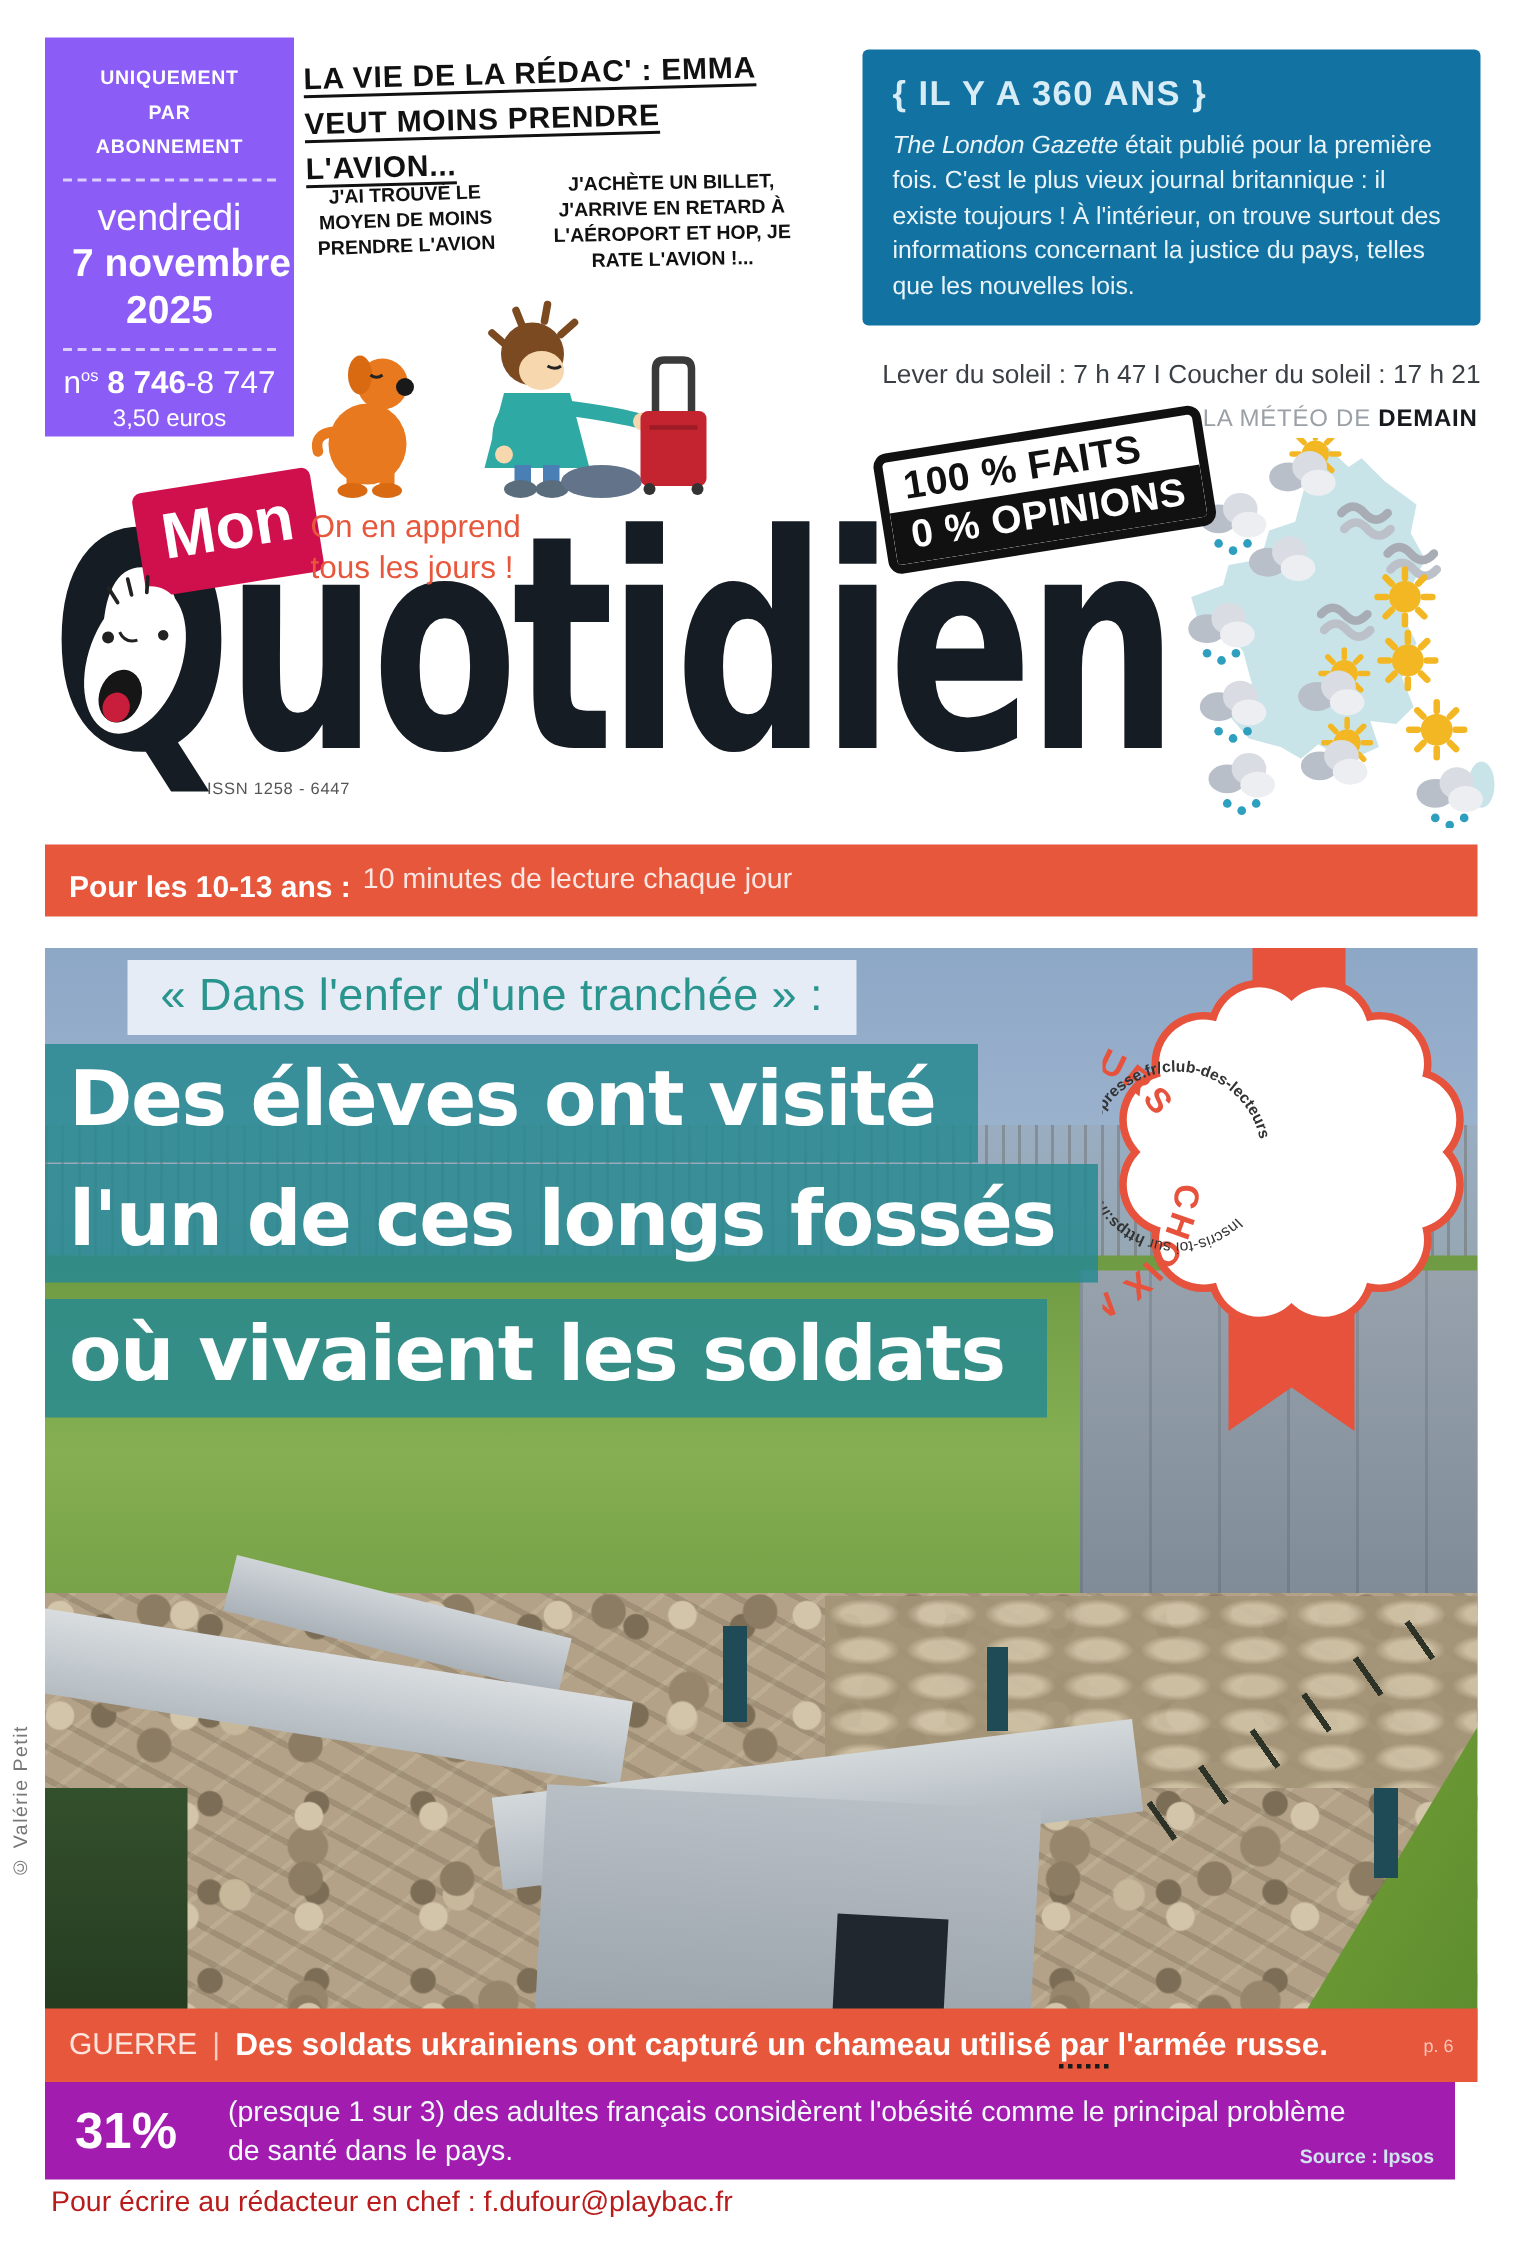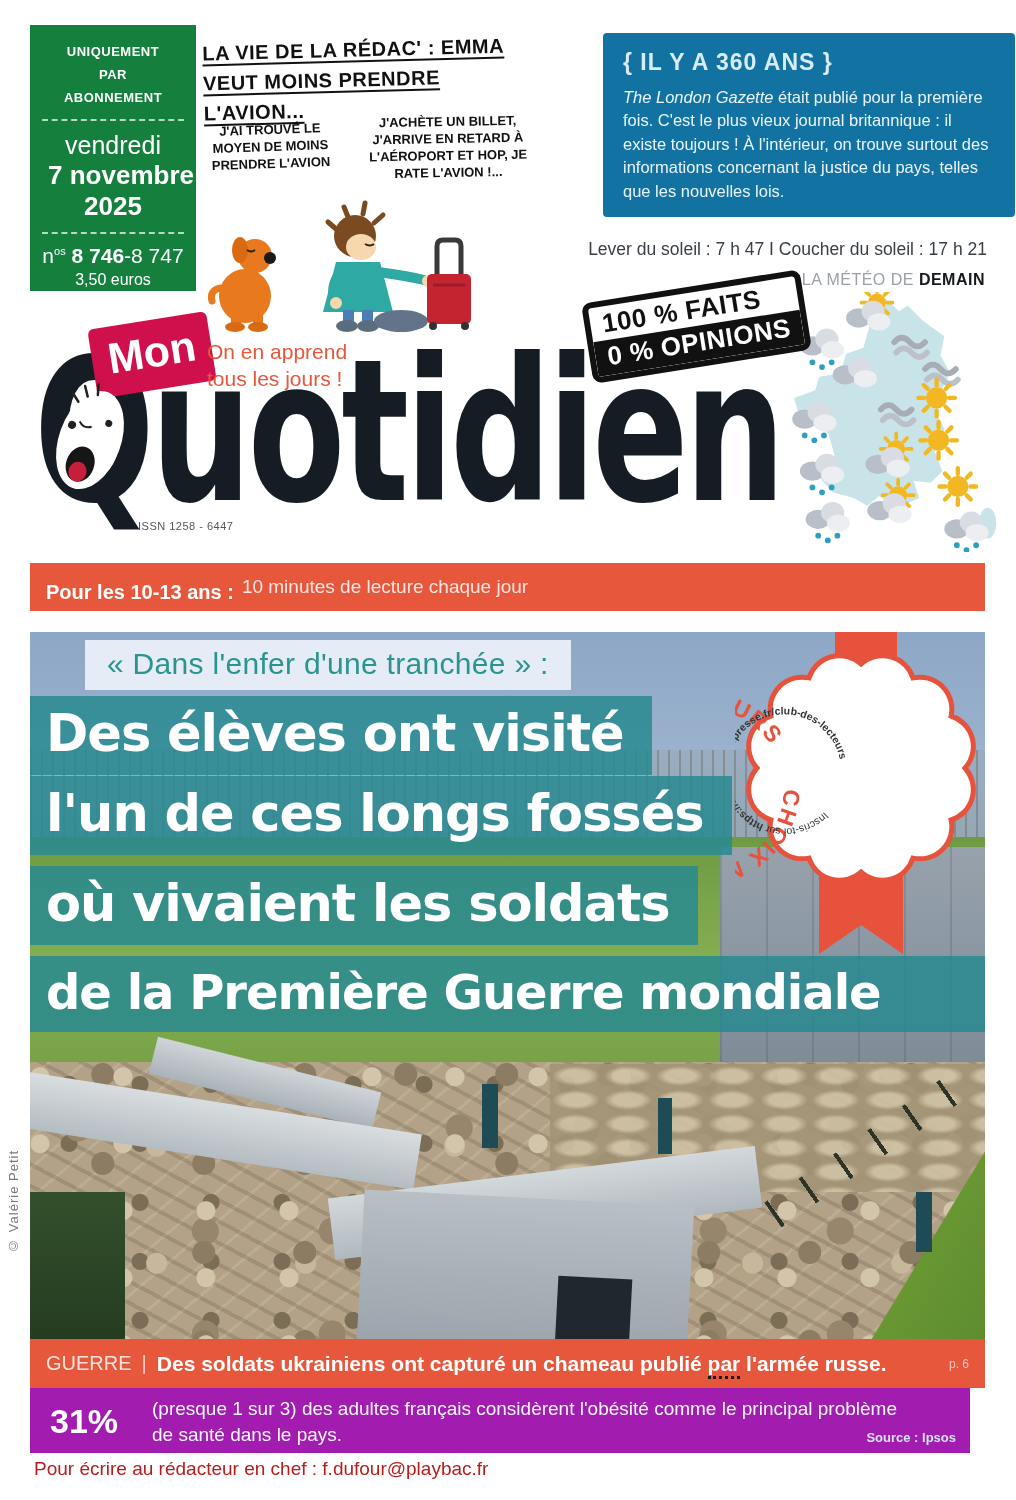--- a/index.html
+++ b/index.html
@@ -1,20 +1,20 @@
 <!DOCTYPE html>
 <html><head>
 <meta charset="utf-8">
 <style>
   html,body{margin:0;padding:0;background:#e9e9e9;}
   .page{position:relative;width:1016px;height:1500px;background:#ffffff;
         font-family:"Liberation Sans",sans-serif;overflow:hidden;margin:0 auto;color:#14191e;}
 
   
-  .datebox{position:absolute;left:30px;top:25px;width:166px;height:266px;background:#15803d;
+  .datebox{position:absolute;left:30px;top:25px;width:166px;height:266px;background:#8b5cf6;
            color:#fff;text-align:center;box-sizing:border-box;padding-top:16px;}
   .datebox .small{font-size:13px;font-weight:bold;letter-spacing:.5px;line-height:1.75;}
   .dash{border-top:2px dashed rgba(255,255,255,.7);margin:10px 12px;}
   .datebox .weekday{font-size:25px;font-weight:300;margin-top:2px;}
   .datebox .date1{font-size:26px;font-weight:bold;padding-left:16px;}
   .datebox .date2{font-size:26px;font-weight:bold;}
   .datebox .issue{font-size:21px;margin-top:2px;}
   .datebox .issue sup{font-size:11px;}
   .datebox .price{font-size:16px;margin-top:3px;font-weight:300;}
   .datebox .cahier{font-size:15px;margin-top:2px;font-weight:300;}
@@ -23,21 +23,21 @@
   .comic{position:absolute;left:203px;top:34px;width:340px;height:300px;}
   .comic-title{font-size:20px;font-weight:bold;letter-spacing:.5px;transform:rotate(-1.5deg);
                text-decoration:underline;text-underline-offset:4px;line-height:1.5;color:#111;}
   .bubble{position:absolute;font-size:13px;font-weight:bold;line-height:1.3;color:#111;text-align:center;}
   .bubble-left{left:0px;top:88px;width:135px;transform:rotate(-2deg);}
   .bubble-right{left:150px;top:80px;width:190px;transform:rotate(-1deg);}
   .comic-art{position:absolute;left:0px;top:150px;}
 
   
   .annivbox{position:absolute;left:575px;top:33px;width:412px;height:184px;background:#1273a3;
-            border-radius:4px;box-sizing:border-box;padding:16px 20px;color:#eaf4f9;margin-left:28px;}
+            border-radius:4px;box-sizing:border-box;padding:16px 20px;color:#eaf4f9;}
   .annivbox .title{font-size:23px;color:#d8ecf6;letter-spacing:1px;font-weight:bold;}
   .annivbox .body{font-size:16.5px;line-height:1.42;margin-top:10px;}
   .annivbox .body .it{font-style:italic;}
 
   .suntimes{position:absolute;left:575px;top:239px;width:412px;text-align:right;
             font-size:17.5px;color:#3a3f45;}
   .meteo-label{position:absolute;right:31px;top:271px;font-size:16px;letter-spacing:.5px;}
   .meteo-label .lt{color:#9aa0a6;}
   .meteo-label .bd{color:#15191d;font-weight:bold;}
 
@@ -308,21 +308,20 @@
     <div class="fence"></div>
     <div class="hedge"></div>
     <div class="sign sign1"></div>
     <div class="sign sign2"></div>
     <div class="sign sign3"></div>
 
     <div class="kicker">« Dans l'enfer d'une tranchée » :</div>
     <div class="hbar hbar1">Des élèves ont visité</div>
     <div class="hbar hbar2">l'un de ces longs fossés</div>
     <div class="hbar hbar3">où vivaient les soldats</div>
-    <div class="hbar hbar4">de la Première Guerre mondiale</div>
 
     <svg class="badge" width="250" height="335" viewBox="0 0 250 335">
       <rect x="100" y="0" width="62" height="46" fill="#e6523c"></rect>
       <path d="M84 230 L168 230 L168 322 L126 293 L84 322 Z" fill="#e6523c"></path>
       <path d="M230 136
            A 32 32 0 0 1 216.1 188
            A 32 32 0 0 1 178 226.1
            A 32 32 0 0 1 126 240
            A 32 32 0 0 1 74 226.1
            A 32 32 0 0 1 35.9 188
@@ -344,21 +343,21 @@
         <textPath href="#innerArc"><tspan>Inscris-toi sur </tspan><tspan font-weight="bold">https://www.playbacpresse.fr/club-des-lecteurs</tspan></textPath>
       </text>
     </svg>
   </div>
 
   <div class="credit">© Valérie Petit</div>
 
   <div class="war">
     <span class="sec">GUERRE</span>
     <span class="sep">|</span>
-    <span class="txt"><span>Des soldats ukrainiens ont capturé un chameau publié </span><span class="dotted">par</span><span> l'armée russe.</span></span>
+    <span class="txt"><span>Des soldats ukrainiens ont capturé un chameau utilisé </span><span class="dotted">par</span><span> l'armée russe.</span></span>
     <span class="pg">p. 6</span>
   </div>
 
   <div class="stat">
     <div class="val">31%</div>
     <div class="lines">
       <div>(presque 1 sur 3) des adultes français considèrent l'obésité comme le principal problème</div>
       <div>de santé dans le pays.</div>
     </div>
     <div class="src">Source : Ipsos</div>

